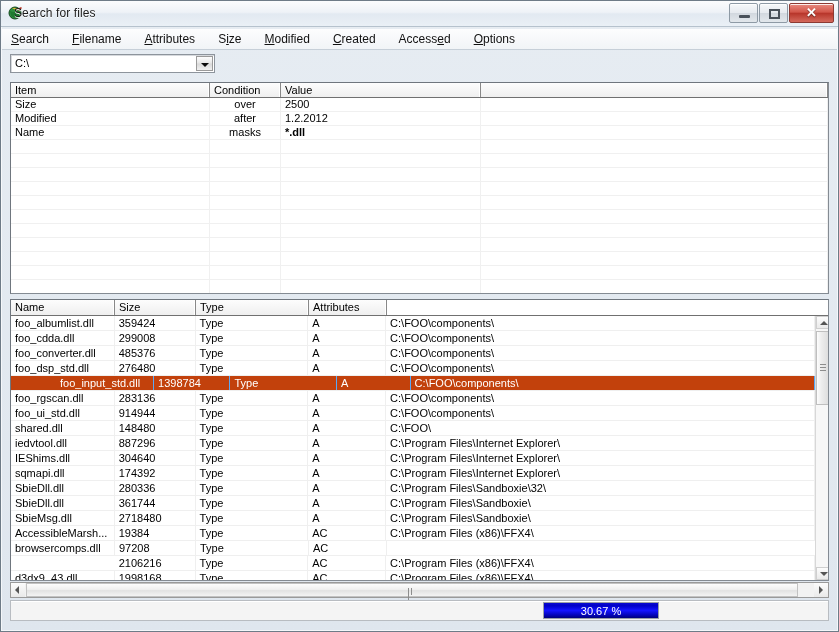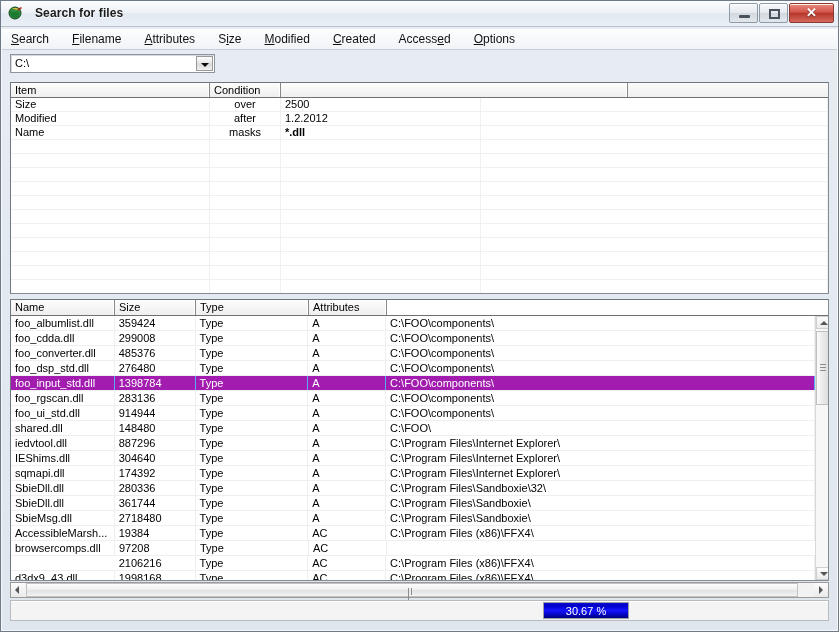--- a/index.html
+++ b/index.html
@@ -41,27 +41,26 @@
     border-bottom: 1px solid #b6c2cd;
     box-sizing: border-box;
   }
   .title-icon {
     position: absolute;
     left: 7px; top: 5px;
     width: 16px; height: 16px;
   }
   .title-text {
     position: absolute;
-    left: 34px; top: 5px;
+    left: 13px; top: 5px;
     font-size: 12px;
     color: #1b1b1b;
     letter-spacing: 0.1px;
     text-shadow: 0 1px 0 rgba(255,255,255,0.9);
     white-space: nowrap;
-    font-weight: bold;
   }
 
   .winbtns {
     position: absolute;
     right: 4px; top: 2px;
     height: 21px;
     display: flex;
     align-items: stretch;
   }
   .wbtn {
@@ -240,21 +239,21 @@
     right: 13px;
     bottom: 0;
     overflow: hidden;
   }
   .res-row {
     display: flex;
     height: 15px;
     box-sizing: border-box;
     border-bottom: 1px solid #efefef;
   }
-  .res-row.sel { background: #a21caf; }
+  .res-row.sel { background: #c2410c; padding-left: 45px; }
   .res-row.sel .res-cell { color: #ffffff; border-right-color: #5aa9f5; }
   .res-cell {
     height: 14px;
     box-sizing: border-box;
     font-size: 11px;
     line-height: 14px;
     color: #000;
     padding-left: 4px;
     white-space: nowrap;
     overflow: hidden;
@@ -361,21 +360,21 @@
     left: 10px; top: 600px;
     width: 819px; height: 21px;
     background: #f4f4f4;
     border: 1px solid #b8bcc1;
     box-sizing: border-box;
     box-shadow: inset 0 1px 0 #ffffff;
   }
   .progress {
     position: absolute;
     left: 543px; top: 602px;
-    width: 86px; height: 17px;
+    width: 116px; height: 17px;
     border: 1px solid #9aa0a6;
     box-sizing: border-box;
     background: linear-gradient(180deg,#0a0ad0 0%, #0000c8 18%, #1414ff 50%, #0404b4 82%, #00007a 100%);
   }
   .progress-text {
     position: absolute;
     left: 0; right: 0; top: 1px;
     text-align: center;
     font-size: 11px;
     color: #ffffff;
@@ -427,20 +426,21 @@
     <span class="combo-text">C:\</span>
     <span class="combo-btn">
       <span class="combo-arrow"></span>
     </span>
   </div>
 
   <div class="criteria">
     <div class="hdr-row" id="crit-head">
         <div class="hdr-cell" style="width: 199px;">Item</div>
         <div class="hdr-cell" style="width: 71px;">Condition</div>
+        <div class="hdr-cell" style="width: 200px;">Value</div>
         <div class="hdr-cell" style="width: 347px;"></div>
       </div>
     <div id="crit-body">
         <div class="crit-row">
           <div class="crit-cell" style="width: 199px;">Size</div>
           <div class="crit-cell ctr" style="width: 71px;">over</div>
           <div class="crit-cell" style="width: 200px;">2500</div>
           <div class="crit-cell" style="width: 347px;"></div>
         </div>
         <div class="crit-row">

